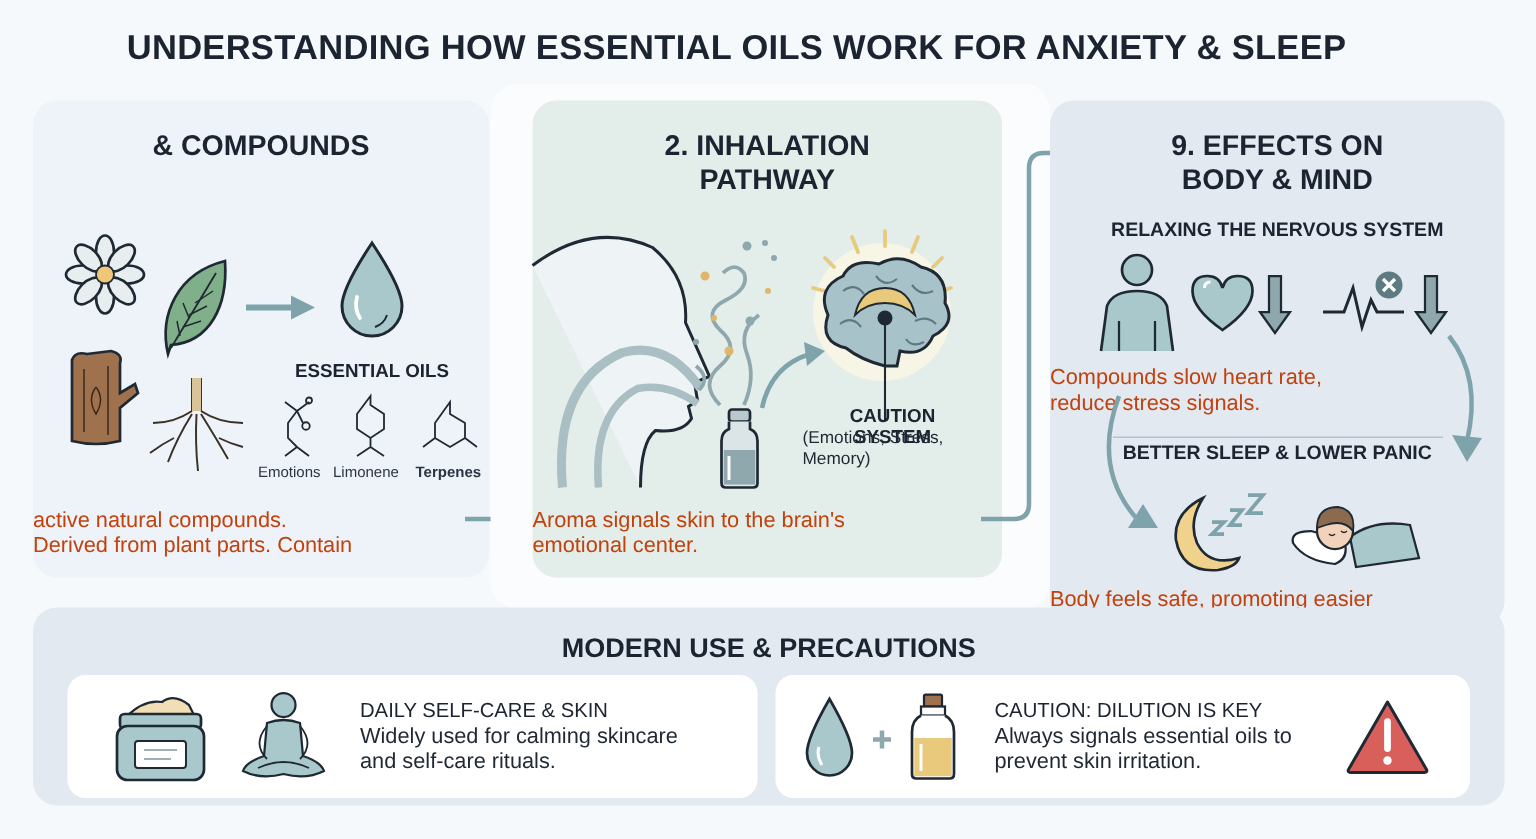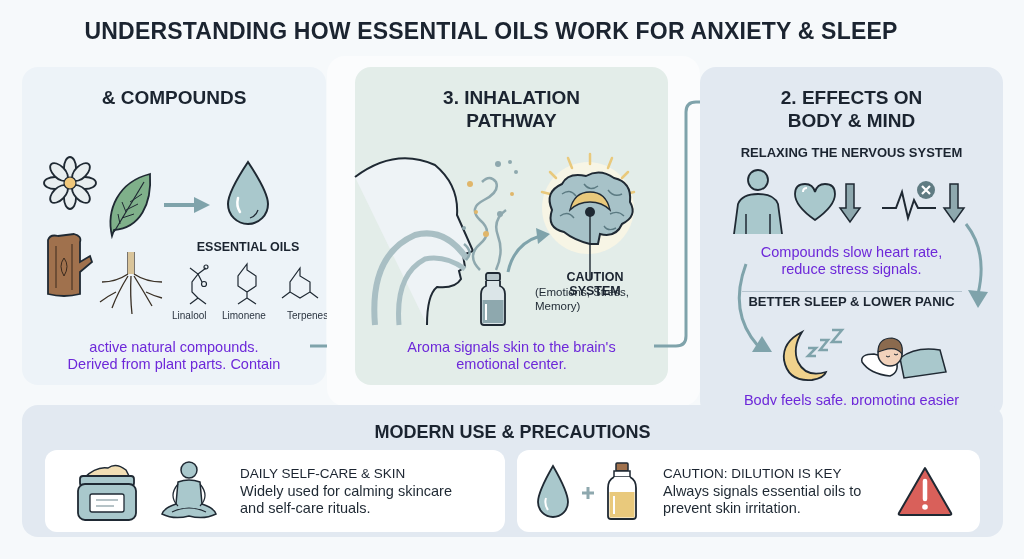--- a/index.html
+++ b/index.html
@@ -18,21 +18,21 @@
     margin-left: 27px;
   }
   .panel { position: absolute; border-radius: 16px; }
   #p1 { left: 22px; top: 67px; width: 304px; height: 318px; background: #edf3f8; }
   #p2wrap { left: 327px; top: 56px; width: 373px; height: 350px; background: #fbfcfd; border-radius: 18px; }
   #p2 { left: 355px; top: 67px; width: 313px; height: 318px; background: #e3ede9; }
   #p3 { left: 700px; top: 67px; width: 303px; height: 350px; background: #e2e9f1; }
   #p4 { left: 22px; top: 405px; width: 981px; height: 132px; background: #e2e9f1; }
   .h2 { position: absolute; text-align: center; font-weight: 700; font-size: 19px; line-height: 23px; color: #1b2430; }
   .h3 { position: absolute; text-align: center; font-weight: 700; font-size: 13.5px; color: #1b2430; }
-  .body { position: absolute; text-align: center; font-size: 14.5px; line-height: 17px; color: #6d28d9; }
+  .body { position: absolute; text-align: left; font-size: 14.5px; line-height: 17px; color: #c2410c; }
   .small { position: absolute; text-align: left; font-size: 10px; color: #2b3440; }
   .card { position: absolute; background: #ffffff; border-radius: 12px; }
   .cardtitle { position: absolute; font-weight: 400; font-size: 13.5px; color: #1b2430; }
   .cardtext { position: absolute; font-size: 14.5px; line-height: 17px; color: #1f2933; }
   svg { position: absolute; overflow: visible; }
 </style>
 </head>
 <body>
 
 <div class="title">UNDERSTANDING HOW ESSENTIAL OILS WORK FOR ANXIETY &amp; SLEEP</div>
@@ -97,38 +97,38 @@
 <svg style="left:232px;top:264px;" width="30" height="40" viewBox="0 0 30 40">
   <g stroke="#1f2933" stroke-width="1.2" fill="none">
     <path d="M15 0 L15 6 L24 12 L24 22 L15 28 L6 22 L6 12 Z M15 28 L15 34 L6 40 M15 34 L24 40"></path>
   </g>
 </svg>
 <svg style="left:282px;top:268px;" width="36" height="34" viewBox="0 0 36 34">
   <g stroke="#1f2933" stroke-width="1.2" fill="none">
     <path d="M18 0 L18 8 L28 14 L28 24 L18 30 L8 24 L8 14 Z M28 24 L36 30 M8 24 L0 30"></path>
   </g>
 </svg>
-<div class="small" style="left:172px;top:310px;width:50px;">Linalool</div>
+<div class="small" style="left:172px;top:310px;width:50px;">Emotions</div>
 <div class="small" style="left:222px;top:310px;width:50px;">Limonene</div>
-<div class="small" style="left:287px;top:310px;width:52px;">Terpenes</div>
+<div class="small" style="left:277px;top:310px;width:52px;font-weight:bold;">Terpenes</div>
 
 <div class="body" style="left:22px;top:339px;width:304px;">
   <div>active natural compounds.</div>
   <div>Derived from plant parts. Contain</div>
 </div>
 
 <svg style="left:308px;top:90px;" width="80" height="270" viewBox="0 0 80 270">
   <path d="M2 256 L24 256 Q34 256 34 246 L34 22 Q34 12 44 12 L64 12" stroke="#7fa3ab" stroke-width="3" fill="none"></path>
   <path d="M62 4 L78 12 L62 20 Z" fill="#7fa3ab"></path>
 </svg>
 
 <div class="panel" id="p2wrap"></div>
 <div class="panel" id="p2"></div>
 <div class="h2" style="left:355px;top:86px;width:313px;">
-  <div>3. INHALATION</div>
+  <div>2. INHALATION</div>
   <div>PATHWAY</div>
 </div>
 
 <svg style="left:355px;top:155px;" width="130" height="170" viewBox="0 0 130 170">
   <path d="M0 22 Q40 -8 80 10 Q104 30 102 60 L118 96 L108 100 L110 112 L104 116 L106 124 Q100 134 82 132 Q72 140 72 170" fill="#eef3f6" stroke="#1f2933" stroke-width="2"></path>
   <path d="M20 170 Q14 100 60 80 Q90 72 112 104" stroke="#a9bfc4" stroke-width="6" fill="none"></path>
   <path d="M44 170 Q40 120 70 104 Q90 100 110 114" stroke="#a9bfc4" stroke-width="5" fill="none"></path>
 </svg>
 
 <svg style="left:460px;top:160px;" width="80" height="120" viewBox="0 0 80 120">
@@ -188,21 +188,21 @@
   <div>emotional center.</div>
 </div>
 
 <svg style="left:652px;top:90px;" width="80" height="270" viewBox="0 0 80 270">
   <path d="M2 256 L24 256 Q34 256 34 246 L34 22 Q34 12 44 12 L64 12" stroke="#7fa3ab" stroke-width="3" fill="none"></path>
   <path d="M62 4 L78 12 L62 20 Z" fill="#7fa3ab"></path>
 </svg>
 
 <div class="panel" id="p3"></div>
 <div class="h2" style="left:700px;top:86px;width:303px;">
-  <div>2. EFFECTS ON</div>
+  <div>9. EFFECTS ON</div>
   <div>BODY &amp; MIND</div>
 </div>
 <div class="h3" style="left:700px;top:145px;width:303px;font-size:13px;font-weight:700;">RELAXING THE NERVOUS SYSTEM</div>
 
 <svg style="left:730px;top:168px;" width="56" height="66" viewBox="0 0 56 66">
   <circle cx="28" cy="12" r="10" fill="#a9c8cc" stroke="#1f2933" stroke-width="1.8"></circle>
   <path d="M4 66 L8 36 Q12 26 28 26 Q44 26 48 36 L52 66" fill="#a9c8cc" stroke="#1f2933" stroke-width="1.8"></path>
   <path d="M16 46 L16 66 M40 46 L40 66" stroke="#1f2933" stroke-width="1.5"></path>
 </svg>
 <svg style="left:793px;top:182px;" width="44" height="40" viewBox="0 0 44 40">

